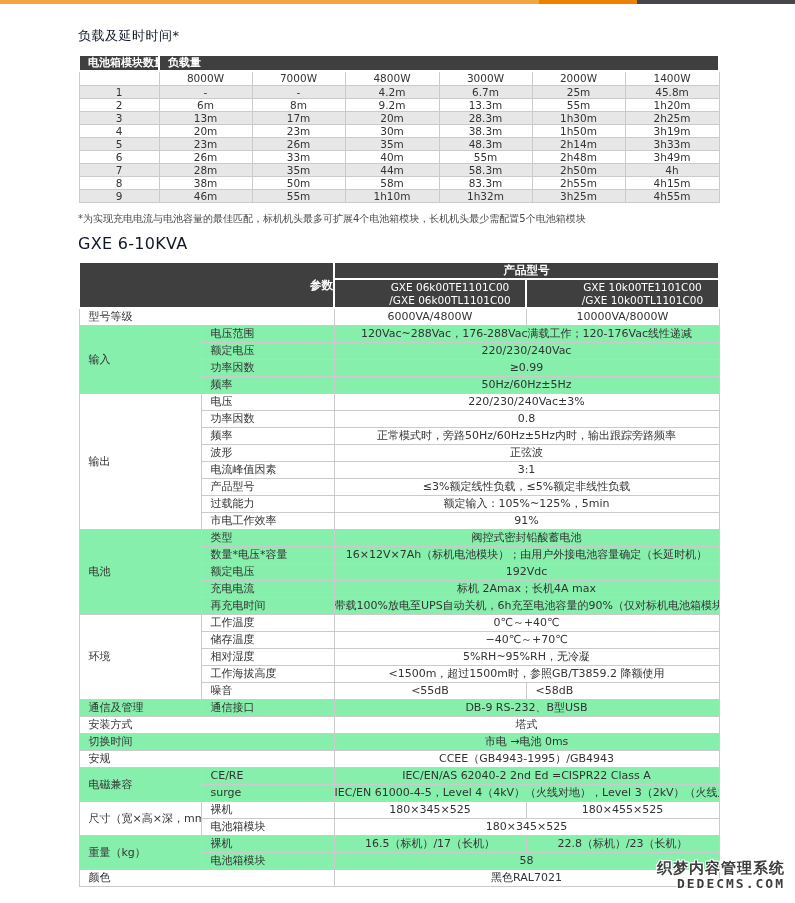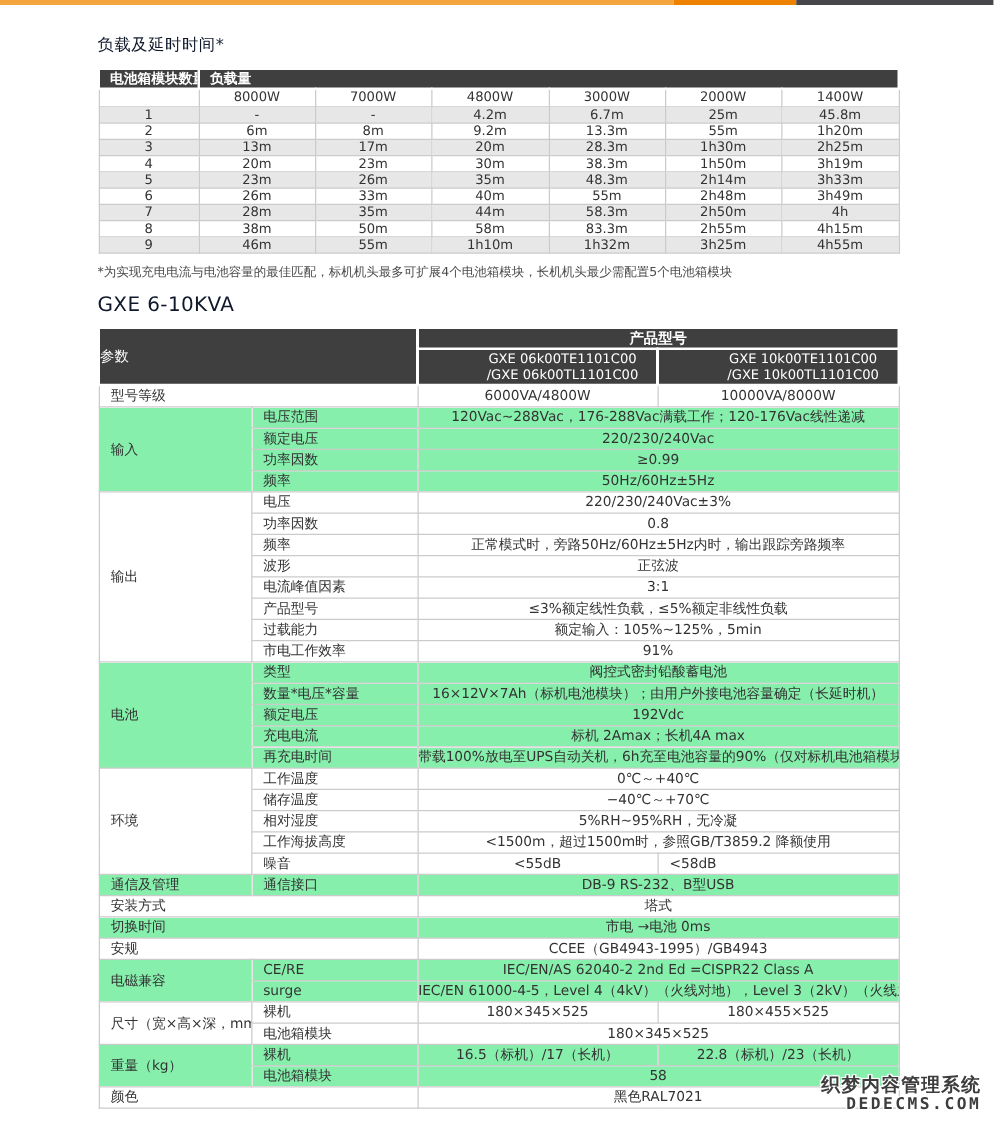--- a/index.html
+++ b/index.html
@@ -34,21 +34,21 @@
 
   .footnotes { margin-top:7px; }
   .footnote { font-size:10px; color:#4A4A4A; line-height:17px; }
 
   
   .spec-table { margin-top:8px; }
   .spec-table td { font-size:11px; height:16px; line-height:16px; }
   .spec-table td.lbl { text-align:left; padding-left:9px; }
   .spec-table tr.shade td { background:#86efac; }
   .spec-table td.left { text-align:left; padding-left:9px; }
-  .spec-table td.param-hd { font-weight:normal; font-size:11.5px; text-align:left; padding-left:0; }
+  .spec-table td.param-hd { font-weight:bold; font-size:11.5px; text-align:right; padding-left:0; }
   .spec-table td.prod-hd { font-weight:bold; font-size:11.5px; height:15px; line-height:15px; }
   .spec-table td.model-cell { height:29px; font-size:10.5px; font-weight:normal; }
   .spec-table td.model-cell div { line-height:13px;padding-left:40px; }
 
   
   .watermark { position:absolute; right:10px; top:860px; text-align:right; color:#3D3D3D; font-weight:bold;
     text-shadow:-1px -1px 0 #fff, 1px -1px 0 #fff, -1px 1px 0 #fff, 1px 1px 0 #fff, 0 0 2px #fff; }
   .watermark .wm1 { font-size:15px; letter-spacing:1px; line-height:16px;padding-left:42px; }
   .watermark .wm2 { font-size:13px; letter-spacing:2px; line-height:15px; font-family:"DejaVu Sans Mono","Liberation Mono",monospace; }
 </style>

